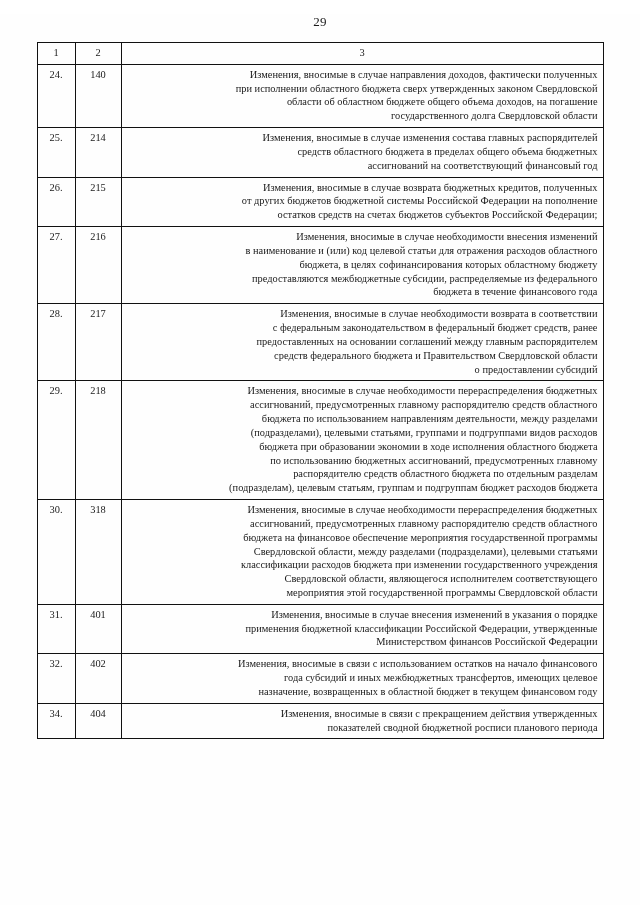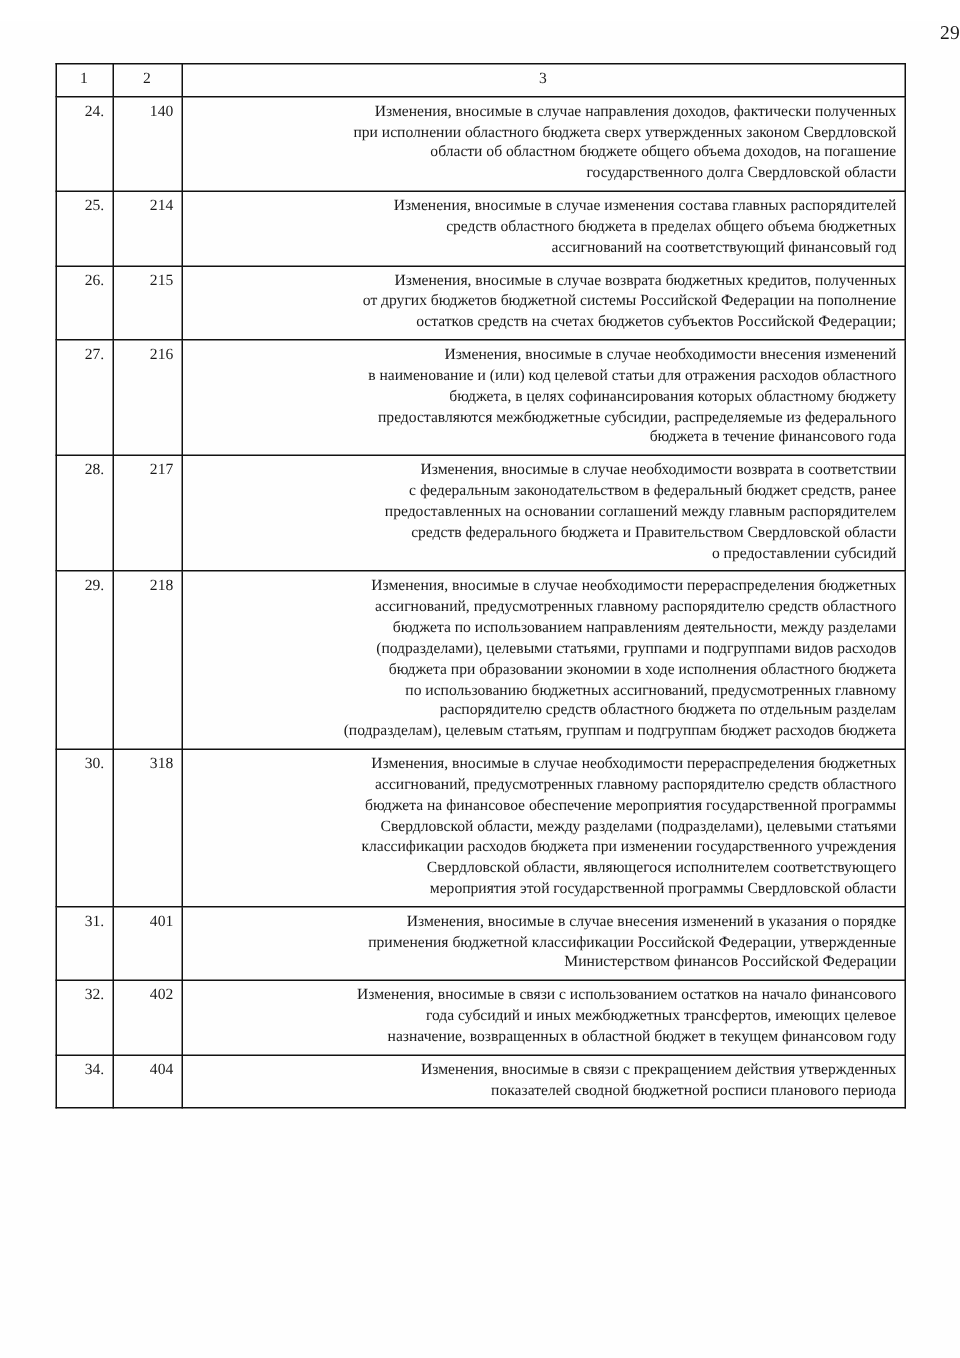--- a/index.html
+++ b/index.html
@@ -16,21 +16,21 @@
   }
   .page {
     position: relative;
     width: 640px;
     height: 905px;
     box-sizing: border-box;
     padding: 0;
     background: #fefefe;
   }
   .page-number {
-    text-align: right;
+    text-align: center;
     font-size: 13px;
     margin-top: 14px;
     margin-bottom: 12px;
     letter-spacing: 0.2px;
   }
   table.doc-table {
     border-collapse: collapse;
     width: 566px;
     margin: 0 auto;
     table-layout: fixed;
@@ -48,21 +48,21 @@
   col.c2 { width: 46px; }
   col.c3 { width: 482px; }
 
   thead td {
     text-align: center;
     padding-top: 4px;
     padding-bottom: 4px;
     font-size: 11px;
   }
   td.num, td.code {
-    text-align: right;
+    text-align: center;
     white-space: nowrap;
     padding-left: 6px;
   }
   td.body {
     text-align: right;
     hyphens: none;
   }
   td.body .line {
     display: block;
     white-space: pre-wrap;

